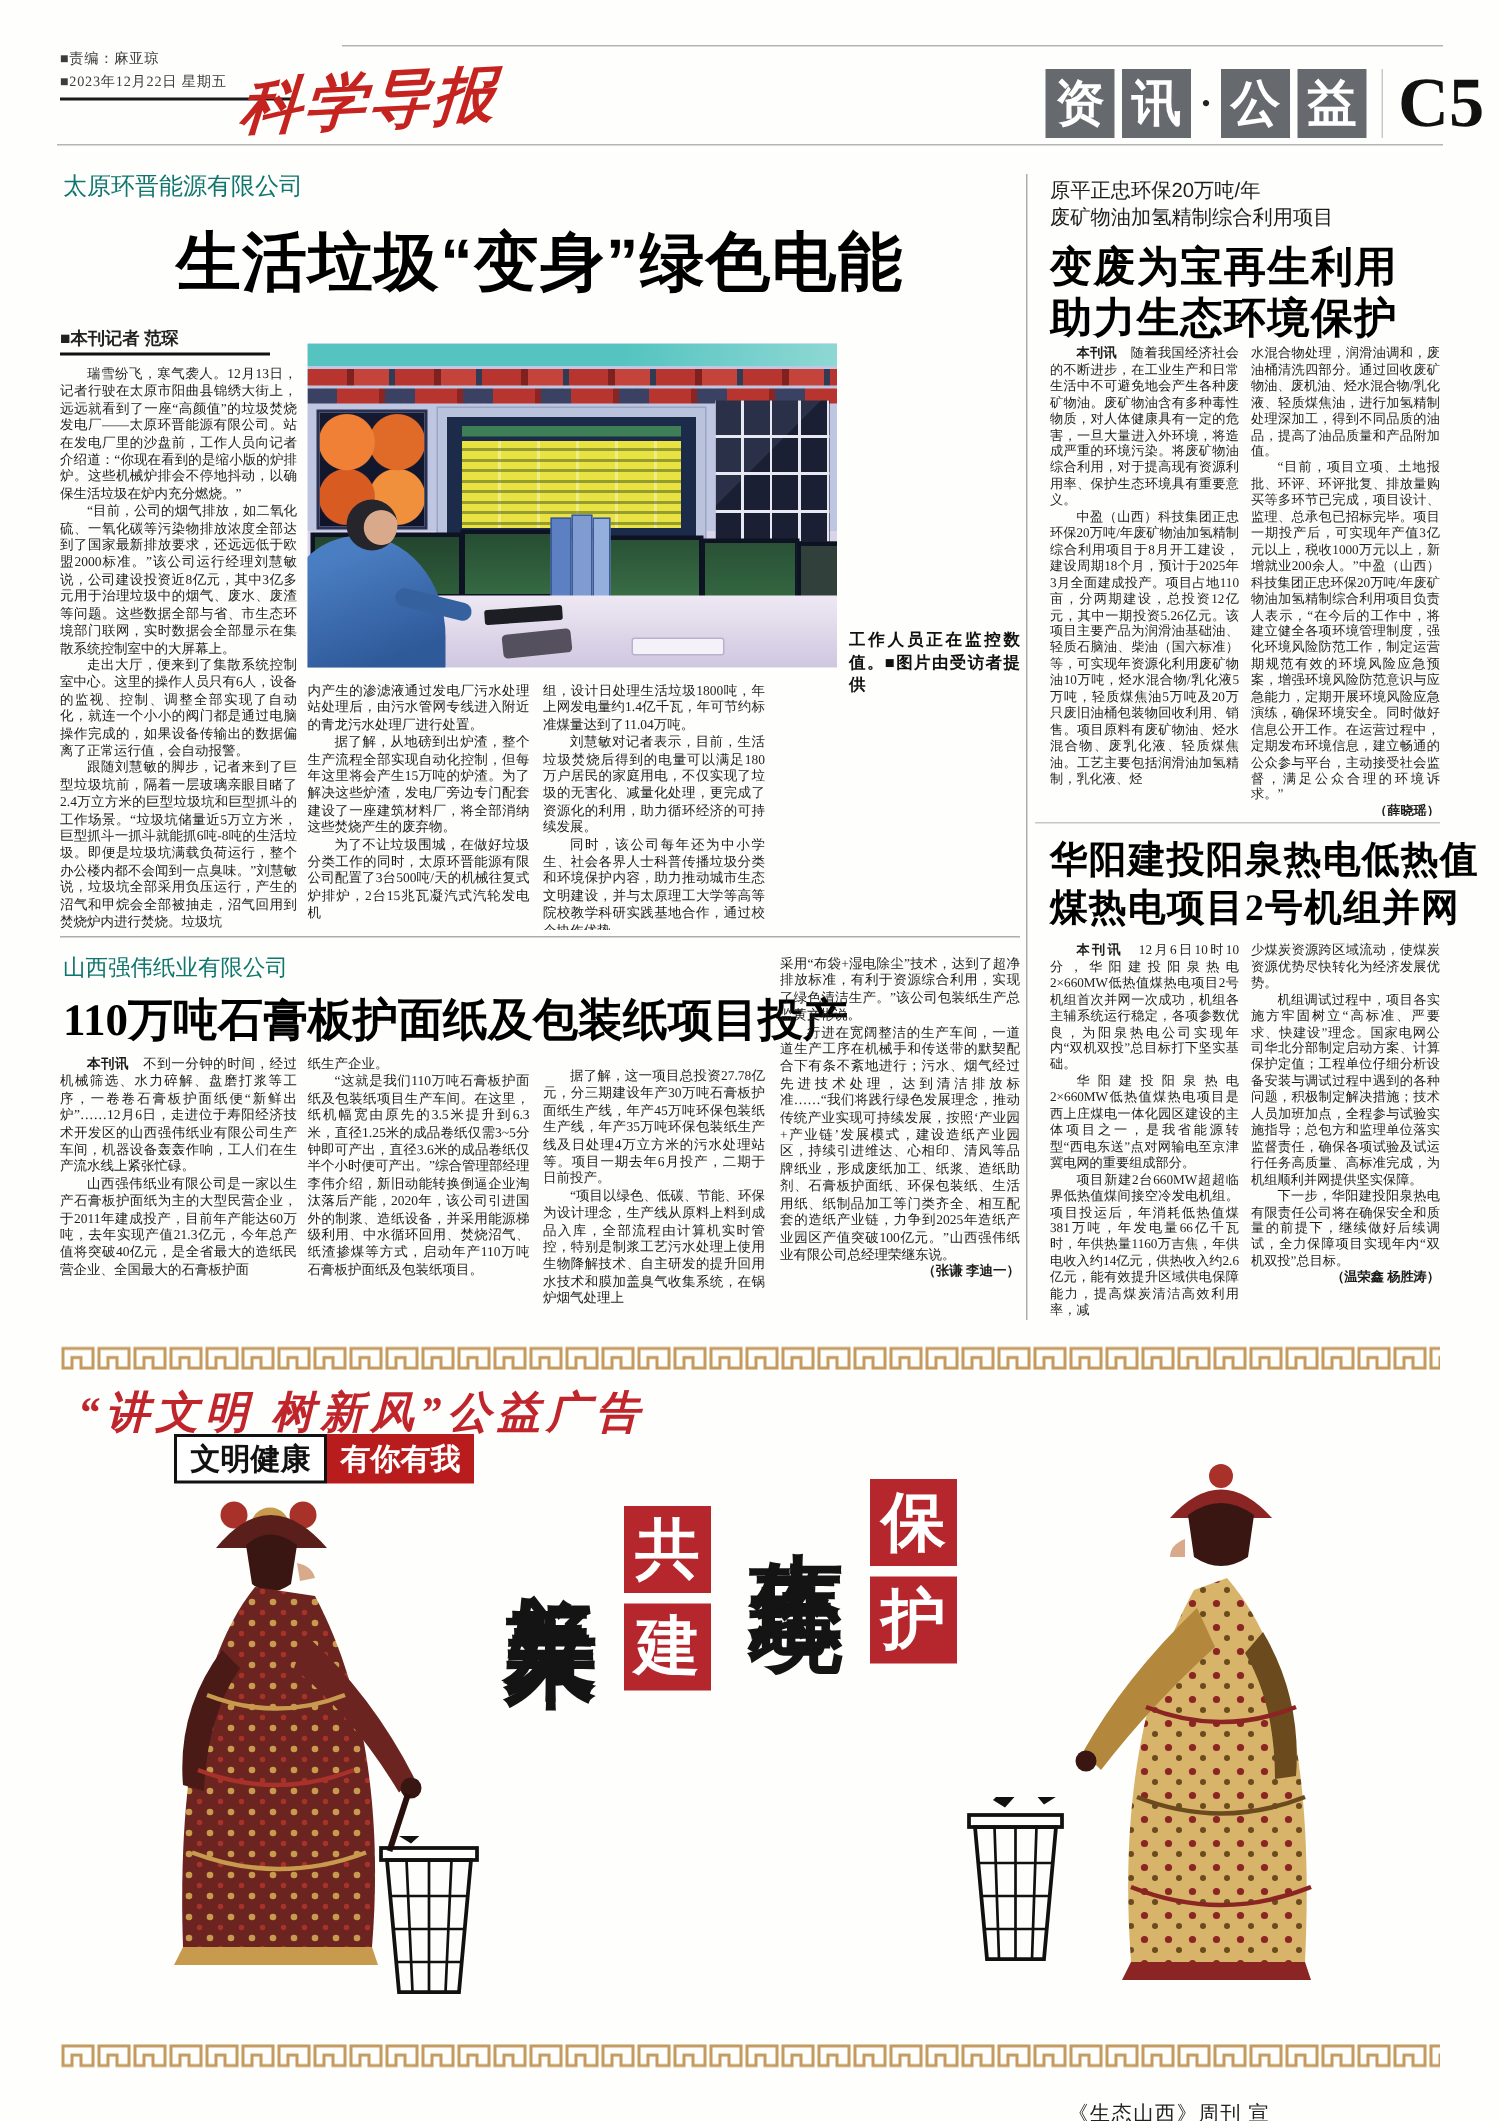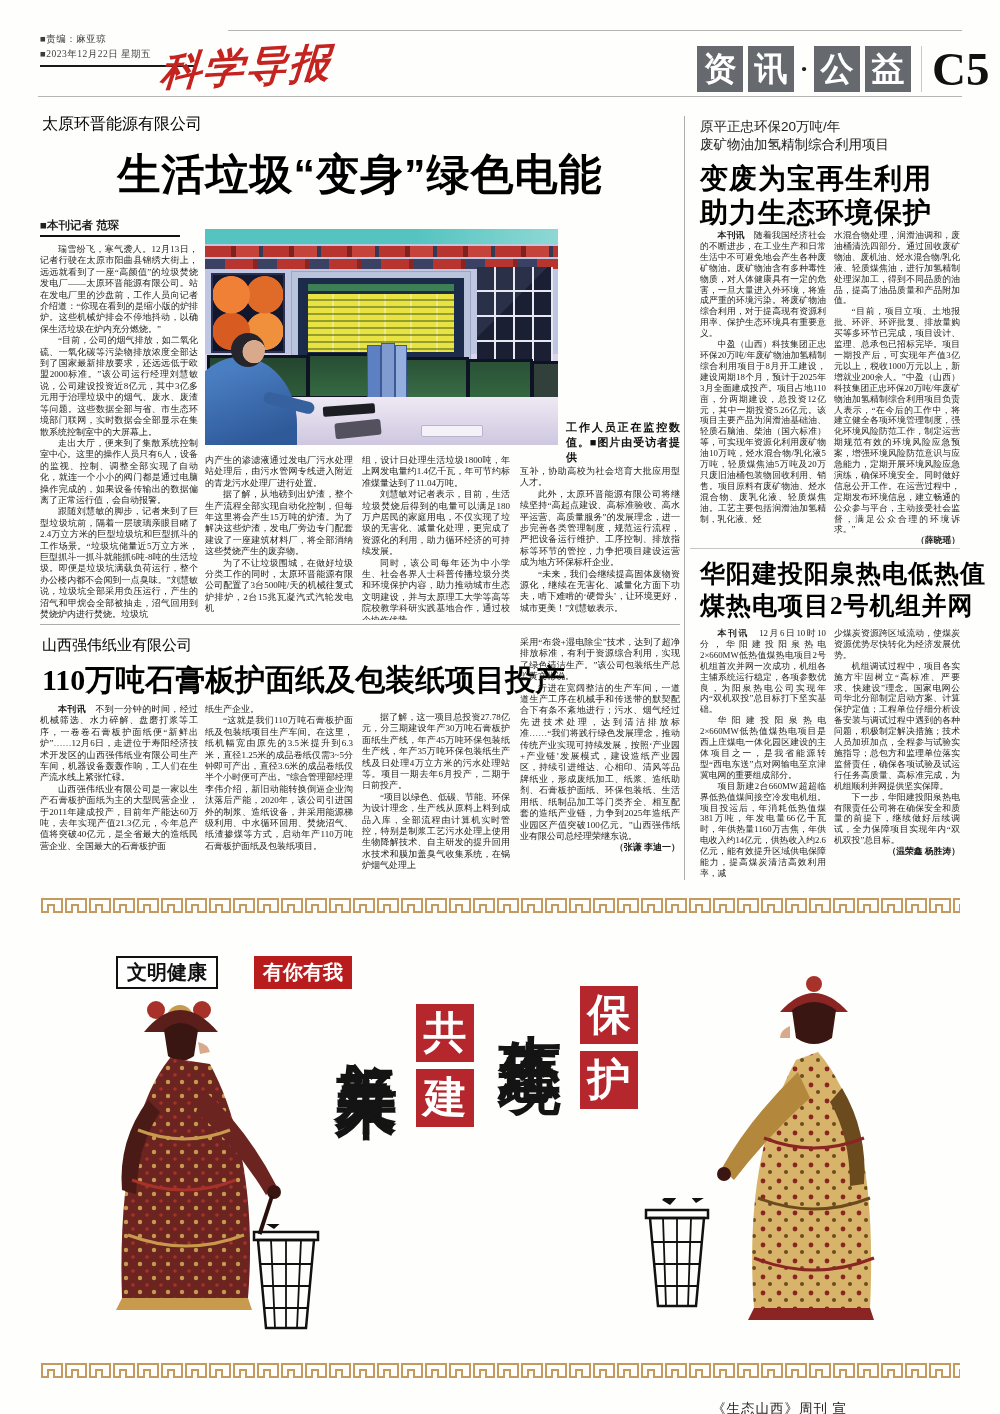--- a/index.html
+++ b/index.html
@@ -12,21 +12,21 @@
   .toprule{background:#b4b4b2;}
   .logo{font-size:41px;font-weight:bold;font-style:italic;color:#c5231f;
         transform:rotate(-3deg) skewX(-7deg);letter-spacing:2px;white-space:nowrap;}
   .section-wrap{display:flex;align-items:center;gap:5px;}
   .sec-box{width:46px;height:46px;background:#66696e;color:#fff;display:flex;align-items:center;justify-content:center;
            font-family:"Liberation Sans",sans-serif;font-weight:bold;font-size:33px;}
   .sec-dot{font-size:26px;font-weight:bold;color:#222;width:10px;text-align:center;}
   .sec-vline{width:1px;height:46px;background:#c9c9c9;margin:0 5px;}
   .pageno{font-size:47px;font-weight:bold;font-family:"Liberation Serif",serif;color:#111;}
   
-  .kicker{font-family:"Liberation Sans",sans-serif;font-size:16px;color:#000000;}
+  .kicker{font-family:"Liberation Sans",sans-serif;font-size:16px;color:#0f766e;}
   .h1-main{font-family:"Liberation Sans",sans-serif;font-weight:900;font-size:43px;letter-spacing:1px;
            text-align:center;color:#000;white-space:nowrap;}
   .byline{font-family:"Liberation Sans",sans-serif;font-weight:bold;font-size:11.5px;color:#222;}
   .byline-rule{background:#111;}
   .kicker-sm{font-family:"Liberation Sans",sans-serif;font-size:13.5px;color:#1c1c1c;line-height:17px;}
   .h2-serif{font-family:"Liberation Serif",serif;font-weight:bold;color:#000;}
   .h2a{font-size:28px;line-height:34px;letter-spacing:1px;}
   .h2b{font-size:25px;line-height:32px;letter-spacing:1px;}
   .h2c{font-size:30px;letter-spacing:0px;white-space:nowrap;}
   
@@ -143,25 +143,20 @@
   <div class="col" style="left:205px;top:455px;width:148px;max-height:165px;">
       <p class="para cont">内产生的渗滤液通过发电厂污水处理站处理后，由污水管网专线进入附近的青龙污水处理厂进行处置。</p>
       <p class="para">据了解，从地磅到出炉渣，整个生产流程全部实现自动化控制，但每年这里将会产生15万吨的炉渣。为了解决这些炉渣，发电厂旁边专门配套建设了一座建筑材料厂，将全部消纳这些焚烧产生的废弃物。</p>
       <p class="para">为了不让垃圾围城，在做好垃圾分类工作的同时，太原环晋能源有限公司配置了3台500吨/天的机械往复式炉排炉，2台15兆瓦凝汽式汽轮发电机</p>
     </div>
   <div class="col" style="left:362px;top:455px;width:148px;max-height:165px;">
       <p class="para cont">组，设计日处理生活垃圾1800吨，年上网发电量约1.4亿千瓦，年可节约标准煤量达到了11.04万吨。</p>
       <p class="para">刘慧敏对记者表示，目前，生活垃圾焚烧后得到的电量可以满足180万户居民的家庭用电，不仅实现了垃圾的无害化、减量化处理，更完成了资源化的利用，助力循环经济的可持续发展。</p>
       <p class="para">同时，该公司每年还为中小学生、社会各界人士科普传播垃圾分类和环境保护内容，助力推动城市生态文明建设，并与太原理工大学等高等院校教学科研实践基地合作，通过校企协作优势</p>
     </div>
-  <div class="col" style="left:520px;top:466px;width:160px;max-height:154px;">
-      <p class="para cont">互补，协助高校为社会培育大批应用型人才。</p>
-      <p class="para">此外，太原环晋能源有限公司将继续坚持“高起点建设、高标准验收、高水平运营、高质量服务”的发展理念，进一步完善各类管理制度，规范运行流程，严把设备运行维护、工序控制、排放指标等环节的管控，力争把项目建设运营成为地方环保标杆企业。</p>
-      <p class="para">“未来，我们会继续提高固体废物资源化，继续在无害化、减量化方面下功夫，啃下难啃的‘硬骨头’，让环境更好，城市更美！”刘慧敏表示。</p>
-    </div>
 
   <div class="abs divider" style="left:40px;top:624px;width:640px;height:1px;"></div>
 
   <div class="abs kicker" style="left:42px;top:636px;font-size:15px;">山西强伟纸业有限公司</div>
   <div class="abs h2-serif h2c" style="left:42px;top:660px;">110万吨石膏板护面纸及包装纸项目投产</div>
 
   <div class="col" style="left:40px;top:704px;width:158px;max-height:190px;">
       <p class="para"><b class="lead">本刊讯　</b>不到一分钟的时间，经过机械筛选、水力碎解、盘磨打浆等工序，一卷卷石膏板护面纸便“新鲜出炉”……12月6日，走进位于寿阳经济技术开发区的山西强伟纸业有限公司生产车间，机器设备轰轰作响，工人们在生产流水线上紧张忙碌。</p>
       <p class="para">山西强伟纸业有限公司是一家以生产石膏板护面纸为主的大型民营企业，于2011年建成投产，目前年产能达60万吨，去年实现产值21.3亿元，今年总产值将突破40亿元，是全省最大的造纸民营企业、全国最大的石膏板护面</p>
     </div>
@@ -215,21 +210,22 @@
 
   <svg class="abs" style="left:40px;top:897px;" width="920" height="17">
     <defs>
         <pattern id="gk1" width="24" height="17" patternUnits="userSpaceOnUse">
       <path d="M2 15 V2 H22 V15 H14 V8 H8 V15 Z" fill="none" stroke="#c49a5e" stroke-width="2"></path>
     </pattern>
       </defs>
     <rect width="920" height="17" fill="url(#gk1)"></rect>
   </svg>
 
-  <div class="abs badge" style="left:116px;top:956px;gap:36px;">
+  <div class="abs ad-title" style="left:52px;top:922px;">“讲文明 树新风”公益广告</div>
+  <div class="abs badge" style="left:116px;top:956px;">
     <span class="b1">文明健康</span>
       <span class="b2">有你有我</span>
   </div>
 
   <div class="abs v-red" style="left:580px;top:986px;">
       <span>保</span>
       <span>护</span>
     </div>
   <div class="abs v-blk" style="left:488px;top:984px;">生态环境</div>
   <div class="abs v-red" style="left:416px;top:1004px;">

